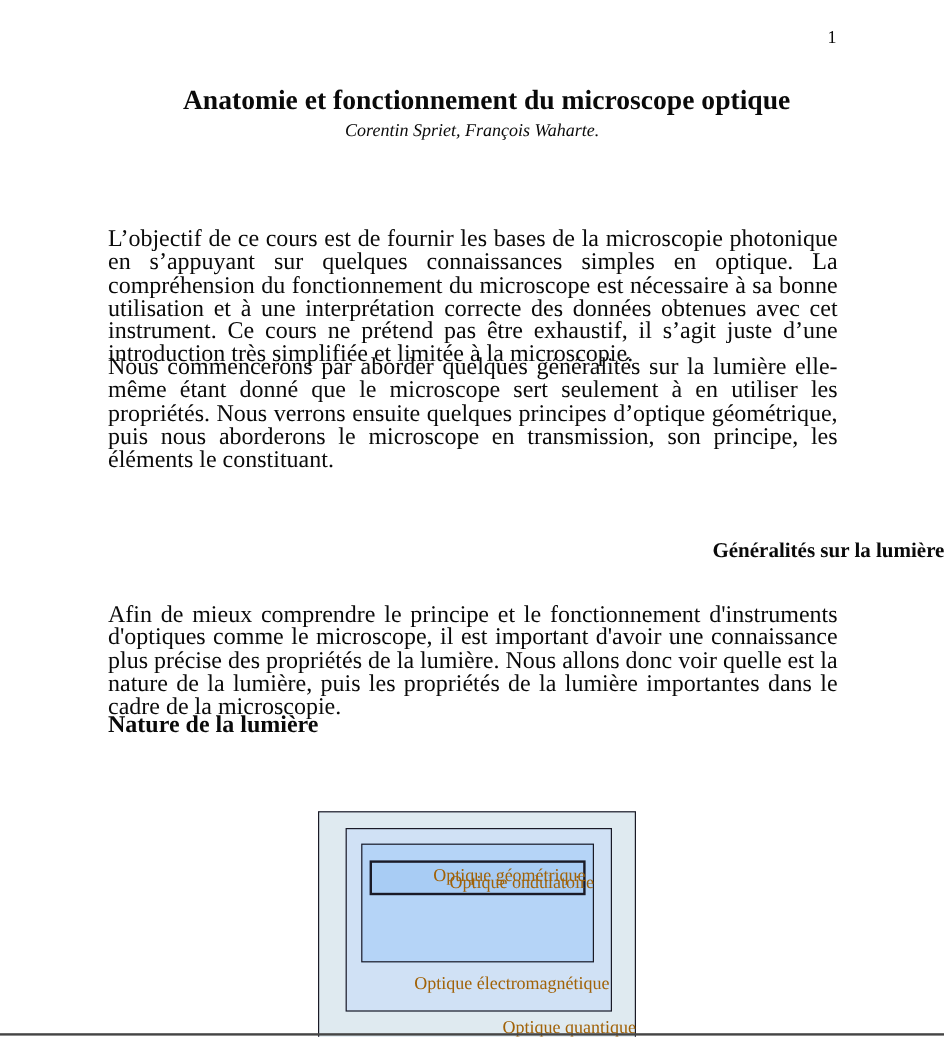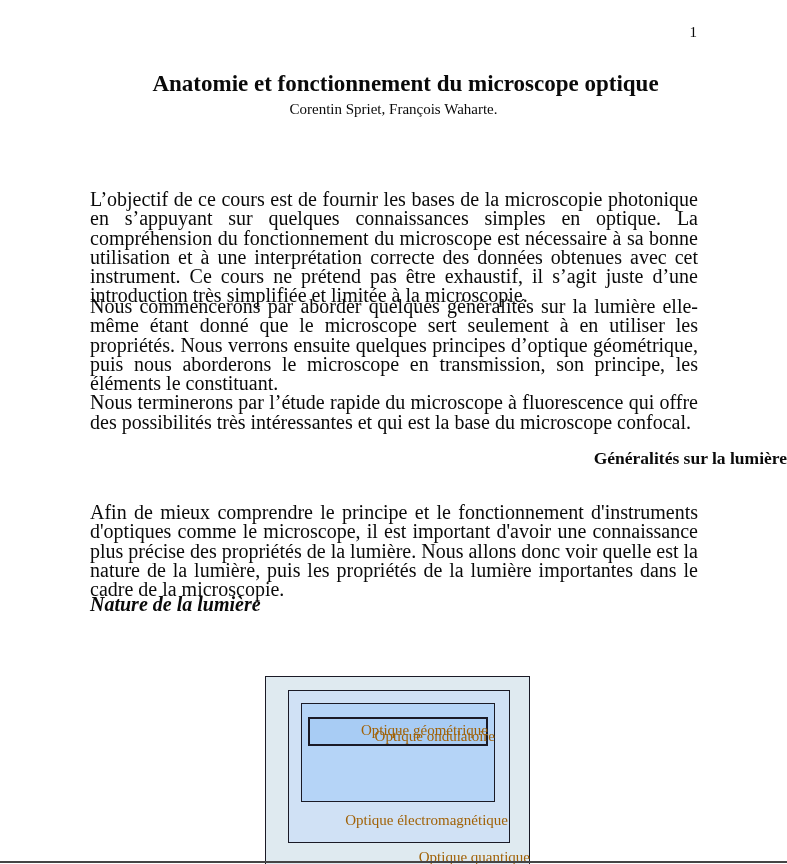--- a/index.html
+++ b/index.html
@@ -29,20 +29,21 @@
     font-weight: bold;
     padding-left: 24px;
   }
   .doc-authors {
     position: absolute;
     top: 101px;
     left: 0;
     width: 787px;
     text-align: center;
     font-size: 15px;
+    font-style: italic;
   }
   .para {
     position: absolute;
     left: 90px;
     width: 608px;
     font-size: 20px;
     line-height: 19.3px;
     text-align: justify;
   }
   #para-intro-1 { top: 190px; }
@@ -50,21 +51,21 @@
   .section-heading {
     position: absolute;
     top: 448px;
     left: 0;
     width: 787px;
     text-align: right;
     font-size: 17.5px;
     font-weight: bold;
   }
   #para-section-1 { top: 503px; }
-  #block-nature { top: 595px; font-style: italic; }
+  #block-nature { top: 595px; }
   .subheading { font-weight: bold; text-align: left; }
   .fig-box {
     position: absolute;
     border: 1.5px solid #1a1a26;
   }
   .fig-label {
     position: absolute;
     text-align: right;
     font-size: 15px;
     color: #a16207;
@@ -92,21 +93,20 @@
 
 <div class="page-number">1</div>
 
 <h1 class="doc-title">Anatomie et fonctionnement du microscope optique</h1>
 <div class="doc-authors">Corentin Spriet, François Waharte.</div>
 
 <div class="para" id="para-intro-1">L’objectif de ce cours est de fournir les bases de la microscopie photonique en s’appuyant sur quelques connaissances simples en optique. La compréhension du fonctionnement du microscope est nécessaire à sa bonne utilisation et à une interprétation correcte des données obtenues avec cet instrument. Ce cours ne prétend pas être exhaustif, il s’agit juste d’une introduction très simplifiée et limitée à la microscopie.</div>
 
 <div class="para" id="para-intro-2">
   <div>Nous commencerons par aborder quelques généralités sur la lumière elle-même étant donné que le microscope sert seulement à en utiliser les propriétés. Nous verrons ensuite quelques principes d’optique géométrique, puis nous aborderons le microscope en transmission, son principe, les éléments le constituant.</div>
-  <div>Nous terminerons par l’étude rapide du microscope à fluorescence qui offre des possibilités très intéressantes et qui est la base du microscope confocal.</div>
 </div>
 
 <h2 class="section-heading">Généralités sur la lumière</h2>
 
 <div class="para" id="para-section-1">Afin de mieux comprendre le principe et le fonctionnement d'instruments d'optiques comme le microscope, il est important d'avoir une connaissance plus précise des propriétés de la lumière. Nous allons donc voir quelle est la nature de la lumière, puis les propriétés de la lumière importantes dans le cadre de la microscopie.</div>
 
 <div class="para" id="block-nature">
   <div class="subheading">Nature de la lumière</div>
 </div>
 

